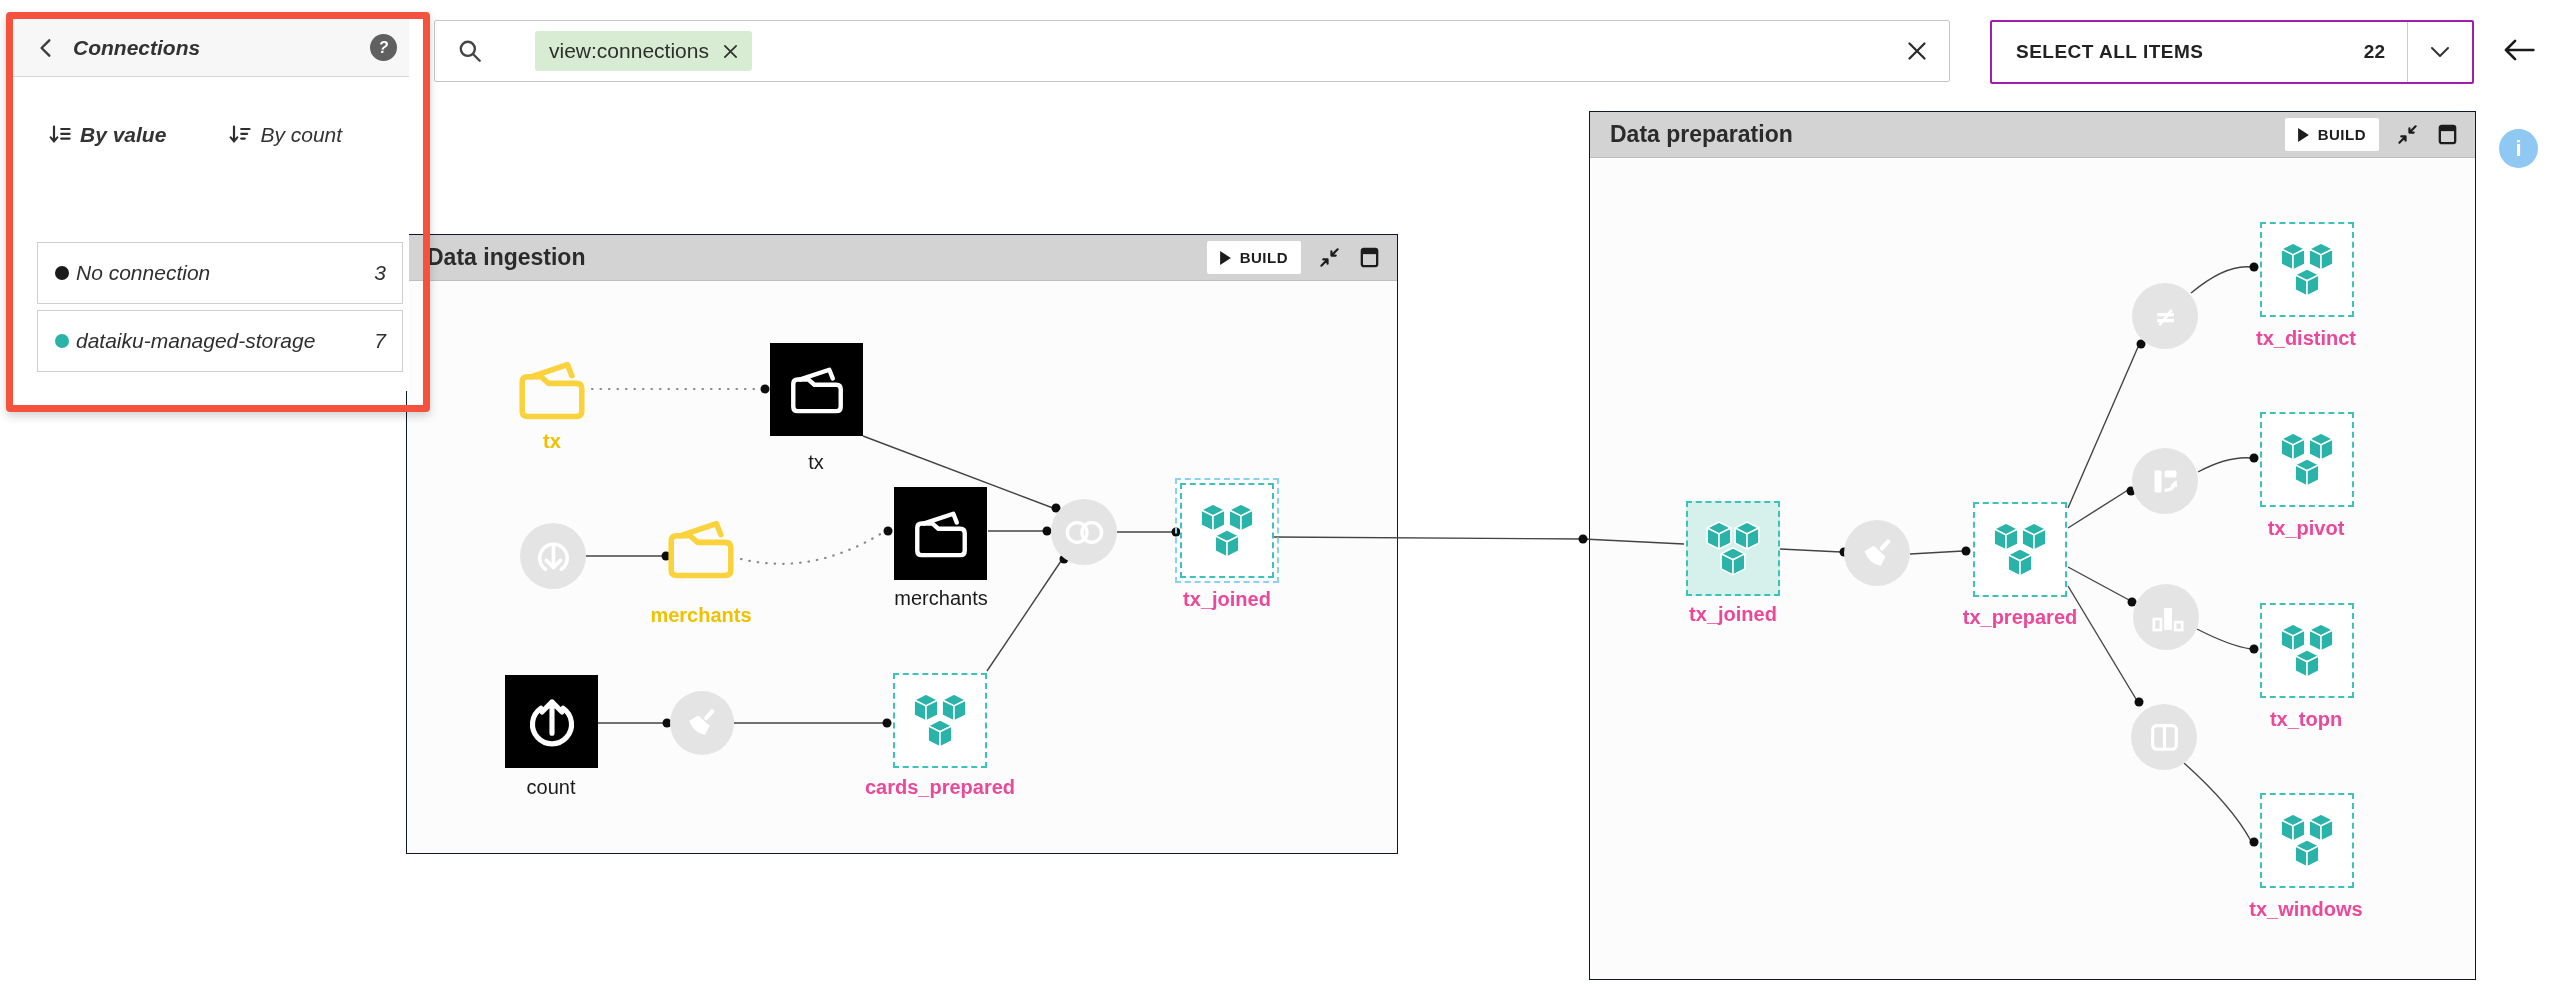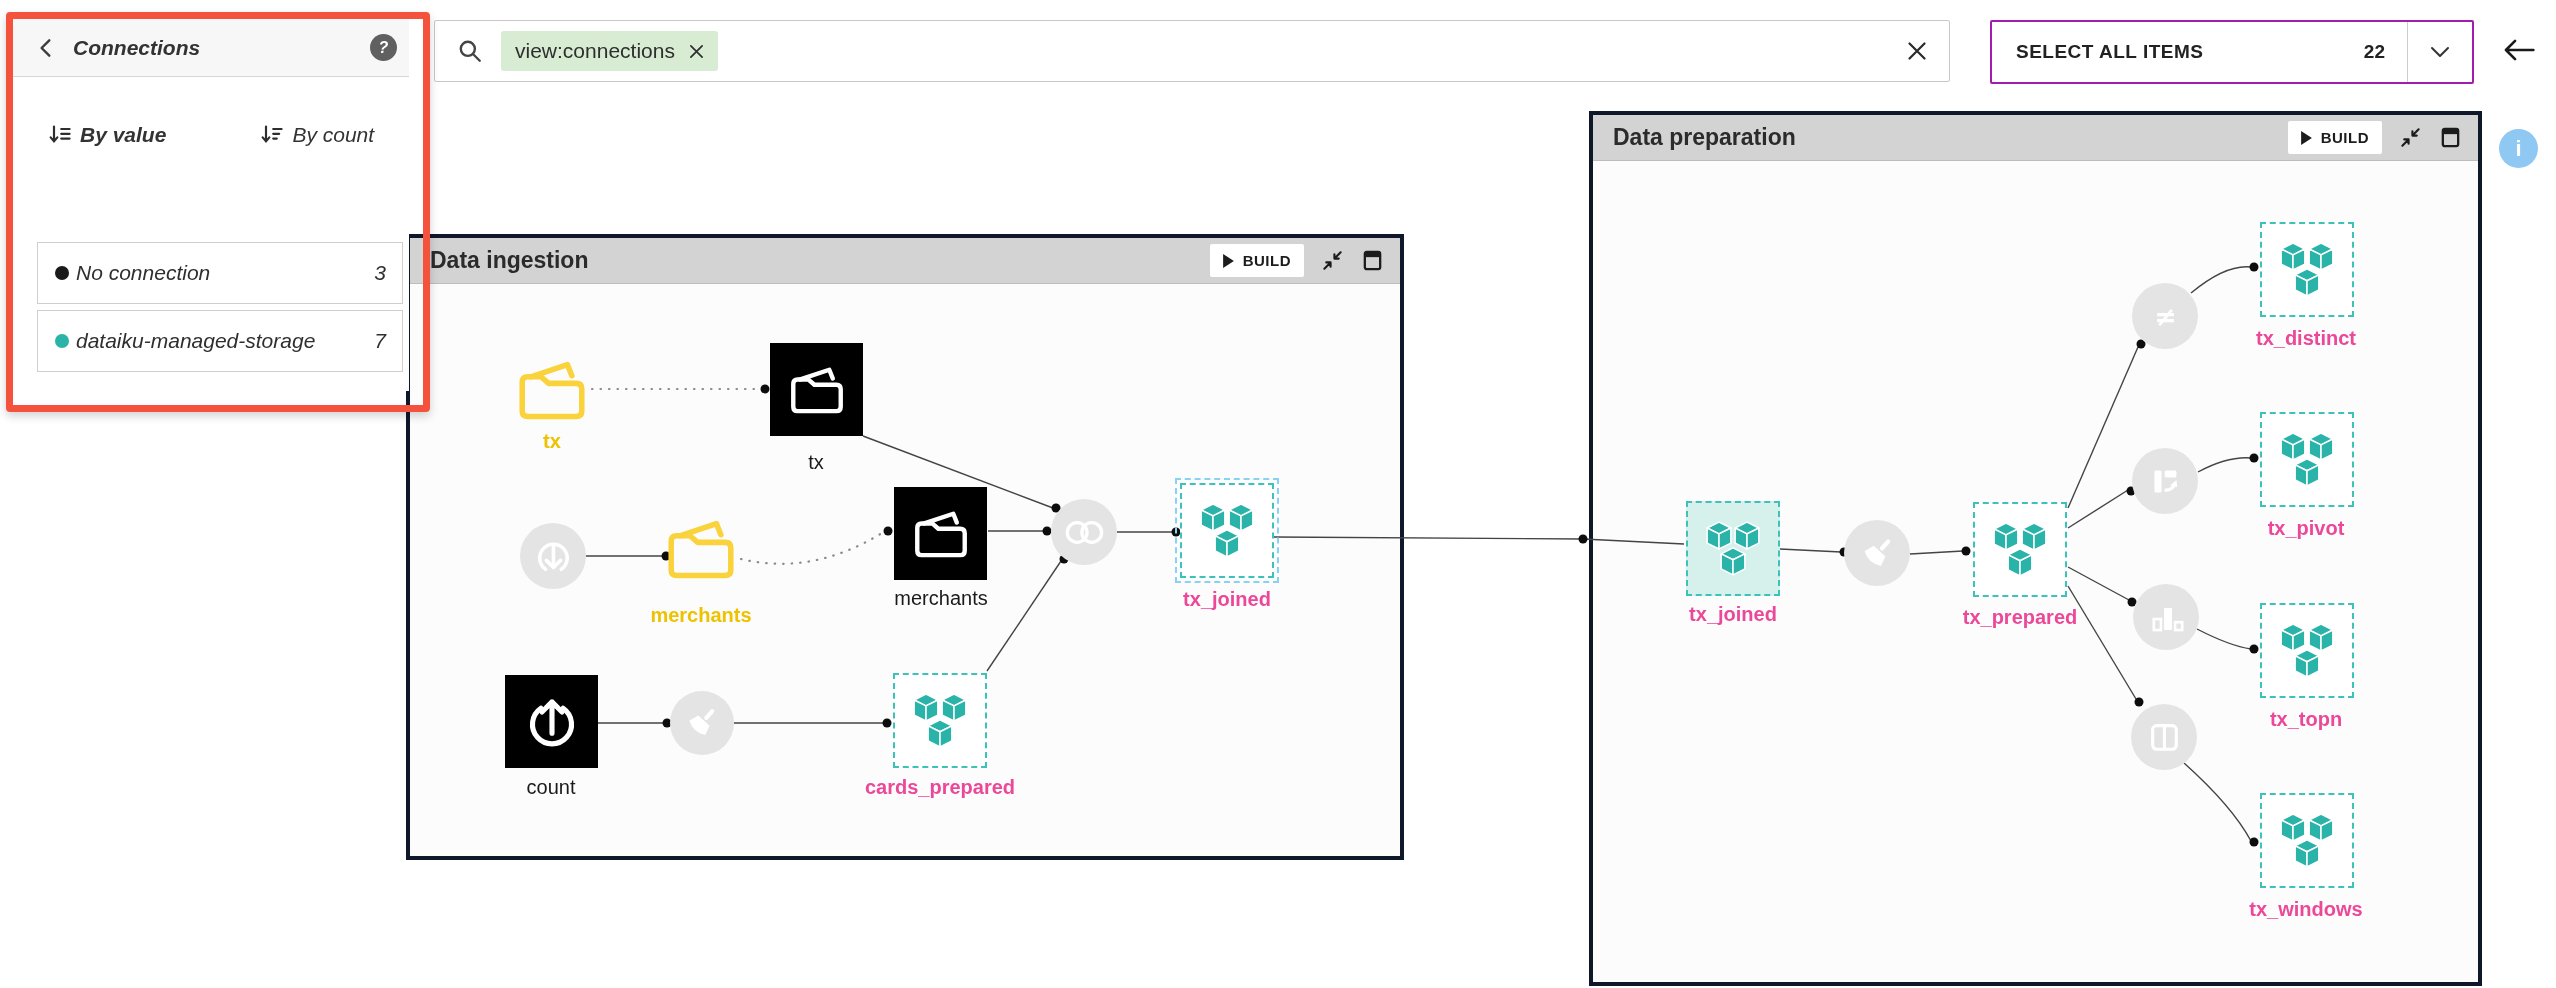--- a/index.html
+++ b/index.html
@@ -12,56 +12,56 @@
     border:7px solid #f4523d;border-radius:4px;z-index:10;pointer-events:none;
     box-shadow:0 4px 10px rgba(0,0,0,.18);}
   .panel{position:absolute;left:13px;top:19px;width:396px;height:372px;background:#fff;z-index:9;font-style:italic;}
   .panel-header{position:absolute;left:0;top:0;width:396px;height:57px;background:#f7f7f7;
     border-bottom:1px solid #d6d6d6;display:flex;align-items:center;}
   .panel-back{margin-left:22px;width:22px;height:22px;color:#3c3c3c;cursor:pointer;}
   .panel-title{margin-left:16px;font-size:21px;font-weight:bold;color:#333;}
   .panel-help{margin-left:auto;margin-right:12px;width:27px;height:27px;border-radius:50%;
     background:#606060;color:#fff;font-size:16px;font-weight:bold;display:flex;
     align-items:center;justify-content:center;}
-  .sort-row{position:absolute;left:35px;top:104px;width:330px;display:flex;align-items:center;gap:32px;}
+  .sort-row{position:absolute;left:35px;top:104px;width:330px;display:flex;align-items:center;}
   .sort-group{display:flex;align-items:center;gap:8px;font-size:21px;color:#333;}
   .sort-group.bold{font-weight:bold;}
   .sort-group + .sort-group{margin-left:62px;}
   .sort-icon{width:24px;height:24px;color:#2e2e2e;}
   .conn-item{position:absolute;left:24px;width:364px;height:60px;border:1px solid #cfcfcf;
     background:#fff;display:flex;align-items:center;font-size:21px;color:#2f2f2f;}
   .conn-dot{width:14px;height:14px;border-radius:50%;margin-left:17px;flex:0 0 auto;}
   .dot-yellow{background:#f9d43c;}
   .dot-black{background:#1a1a1a;}
   .dot-teal{background:#2ab3a9;}
   .conn-label{margin-left:7px;}
   .conn-count{margin-left:auto;margin-right:16px;font-size:21px;}
 
   
   .search-bar{position:absolute;left:434px;top:20px;width:1514px;height:60px;background:#fff;
-    border:1px solid #c8c8c8;border-radius:2px;display:flex;align-items:center;z-index:5;}
+    border:1px solid #c8c8c8;border-radius:2px;display:flex;align-items:center;z-index:5;gap:34px;}
   .search-glass{margin-left:22px;width:26px;height:26px;color:#444;}
   .search-tag{margin-left:18px;height:40px;background:#d8ecd3;border-radius:3px;
     display:flex;align-items:center;padding:0 14px;font-size:21px;color:#2e2e2e;cursor:pointer;}
   .tag-x{margin-left:14px;width:15px;height:15px;color:#2e2e2e;}
   .search-input-area{flex:1;height:100%;}
   .search-clear{margin-right:22px;width:20px;height:20px;color:#2b2b2b;cursor:pointer;}
   .select-all{position:absolute;left:1990px;top:20px;width:480px;height:60px;background:#fff;
     border:2px solid #a21caf;border-radius:2px;display:flex;align-items:center;z-index:5;cursor:pointer;}
   .select-label{margin-left:24px;font-size:19px;font-weight:bold;letter-spacing:.5px;color:#222;}
   .select-count{margin-left:auto;margin-right:22px;font-size:19px;font-weight:bold;color:#222;}
   .select-chevron{width:64px;height:100%;border-left:1px solid #ccc;display:flex;
     align-items:center;justify-content:center;color:#333;}
   .back-arrow{position:absolute;left:2502px;top:36px;width:34px;height:28px;color:#1a1a1a;z-index:5;cursor:pointer;}
   .info-circle{position:absolute;left:2499px;top:129px;width:39px;height:39px;border-radius:50%;
     background:#90c8f4;color:#fff;font-size:22px;font-weight:bold;font-style:normal;
     display:flex;align-items:center;justify-content:center;z-index:5;}
 
   
-  .zone{position:absolute;border:4px solid #0f172a;background:#fcfcfc;z-index:1;}
+  .zone{position:absolute;border:1px solid #0f172a;background:#fcfcfc;z-index:1;}
   .zone-header{height:45px;background:#d3d3d3;border-bottom:1px solid #bdbdbd;
     display:flex;align-items:center;}
   .zone-title{margin-left:20px;font-size:23px;font-weight:600;color:#2b2b2b;}
   .zone-controls{margin-left:auto;display:flex;align-items:center;gap:17px;margin-right:16px;}
   .build-btn{background:#fff;height:33px;display:flex;align-items:center;gap:9px;padding:0 13px;
     border-radius:2px;font-size:15px;font-weight:bold;letter-spacing:.5px;color:#1c1c1c;cursor:pointer;}
   .hdr-icon{width:23px;height:23px;color:#1c1c1c;cursor:pointer;}
 
   
   .connectors{position:absolute;left:0;top:0;z-index:2;pointer-events:none;}

